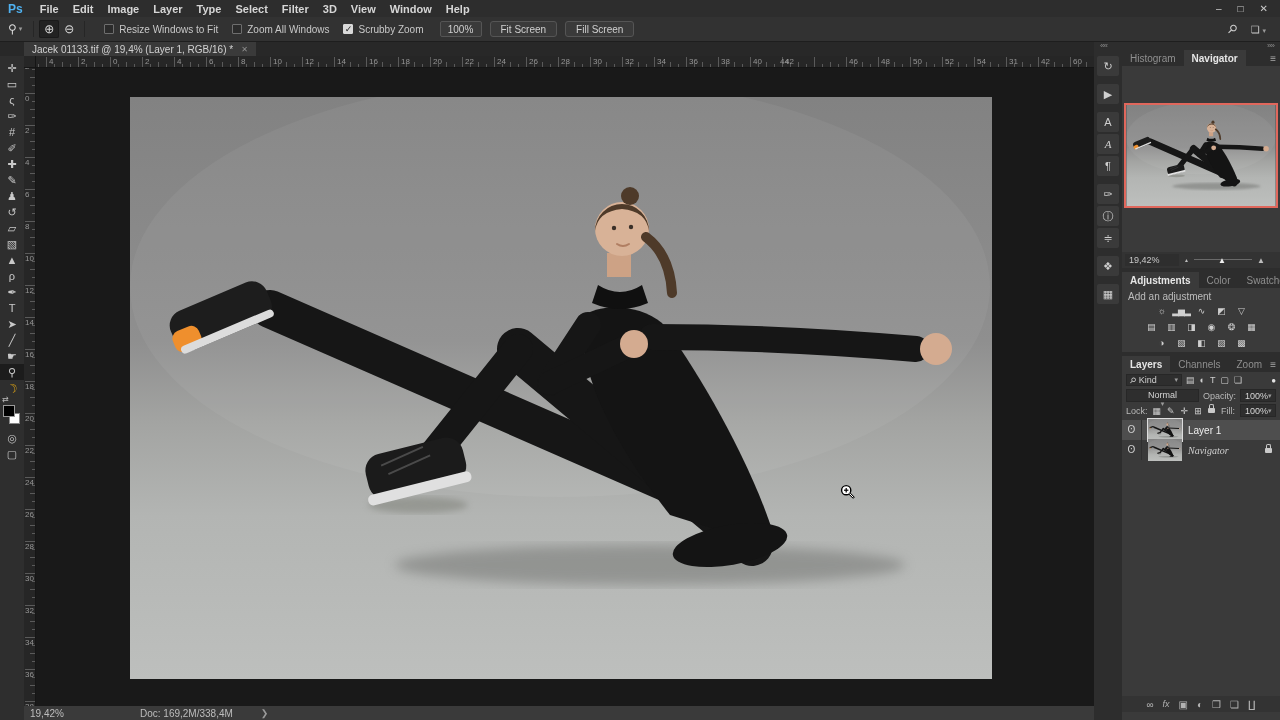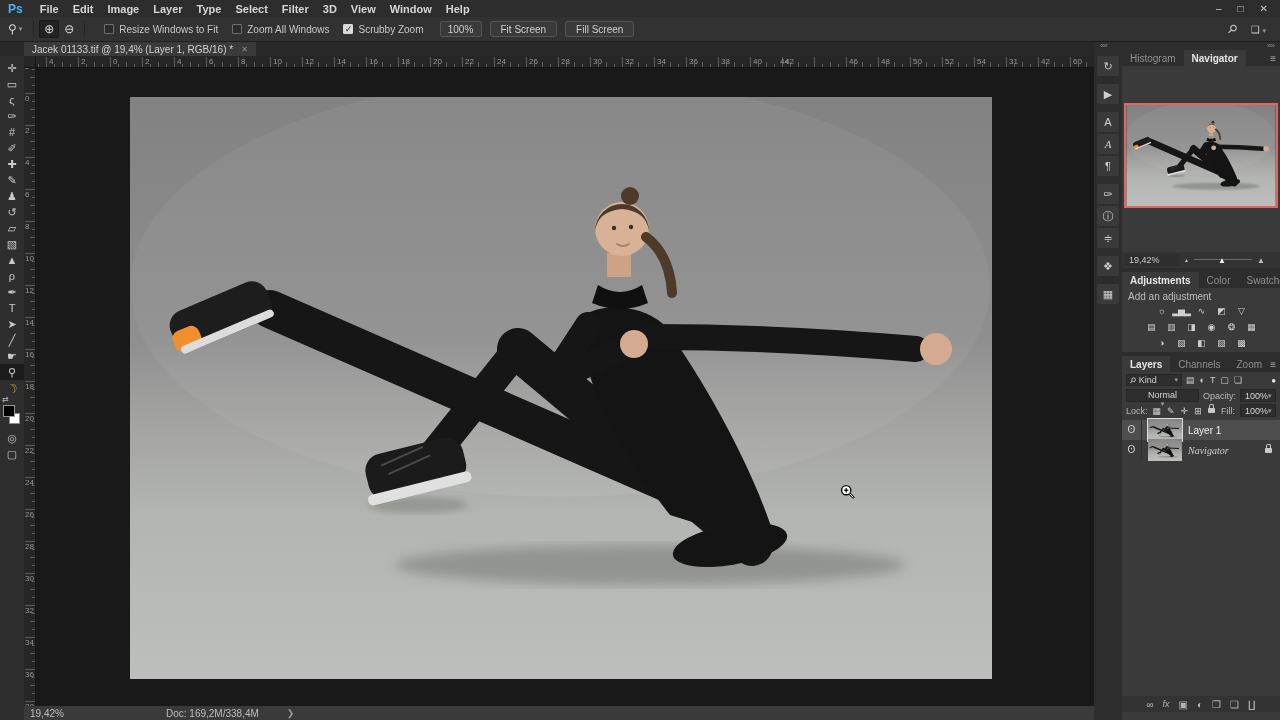--- a/index.html
+++ b/index.html
@@ -67,21 +67,21 @@
   
   #canvas-area { position:absolute; left:36px; top:68px; width:1058px; height:638px; background:#191919; z-index:10; }
   #photo-wrap { position:absolute; left:94px; top:29px; width:862px; height:582px; }
   #photo-wrap svg { display:block; }
   #zoom-cursor { position:absolute; left:804px; top:416px; width:16px; height:16px; }
 
   
   #statusbar { position:absolute; left:24px; top:706px; width:1070px; height:14px; background:#3a3a3a;
     display:flex; align-items:center; font-size:10px; color:#bdbdbd; z-index:22; }
   #statusbar .zoomv { padding-left:6px; width:66px; }
-  #statusbar .doc { margin-left:28px;padding-left:48px; }
+  #statusbar .doc { margin-left:2px;padding-left:48px; }
   #statusbar .exp { margin-left:28px; color:#9a9a9a; font-size:9px; }
   #status-corner { position:absolute; left:0; top:706px; width:24px; height:14px; background:#2e2e2e; z-index:22; }
 
   
   #right-region { position:absolute; left:1094px; top:40px; width:186px; height:680px; background:#2d2d2d; z-index:25; }
   #collapse-bar { height:10px; display:flex; justify-content:space-between; align-items:center;
     padding:0 6px; color:#8a8a8a; font-size:8px; letter-spacing:-1px; }
   #right-body { display:flex; height:670px; }
   #strip { width:28px; background:#2d2d2d; display:flex; flex-direction:column; align-items:center; padding-top:4px; }
   .strip-btn { width:22px; height:20px; margin-top:2px; background:#3a3a3a; border-radius:2px;

